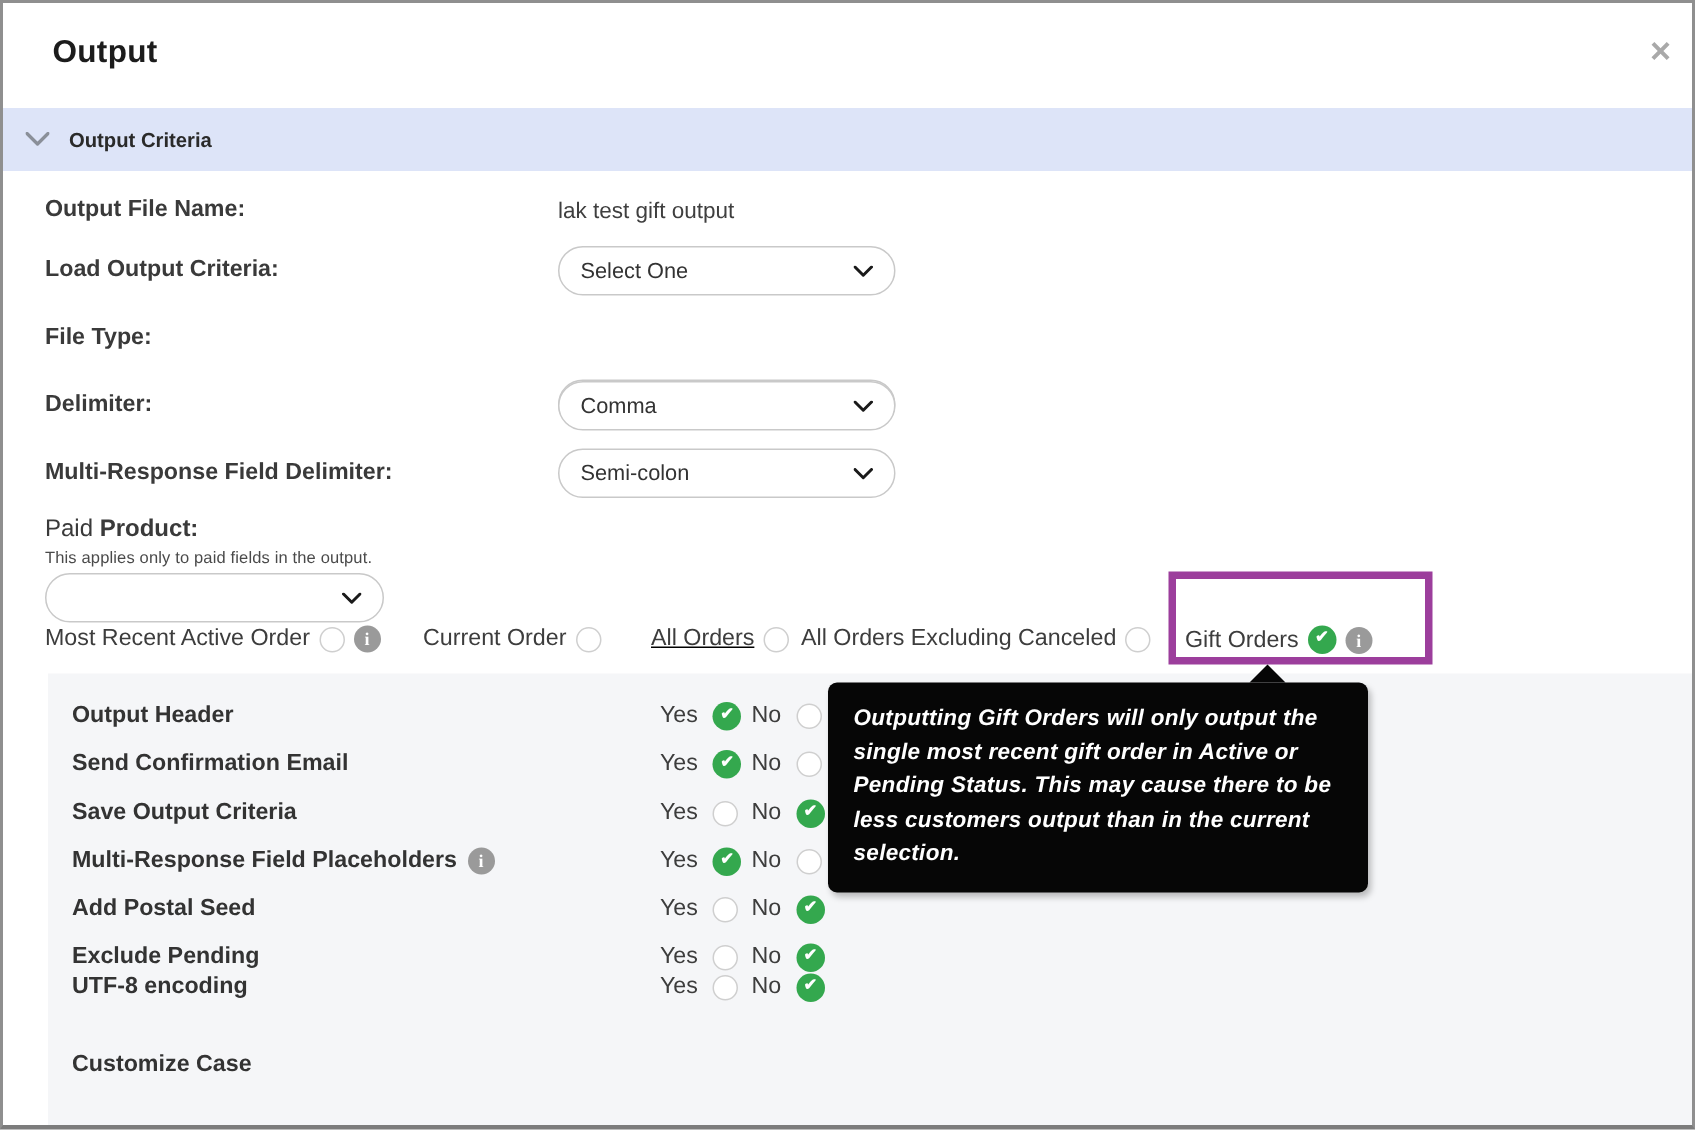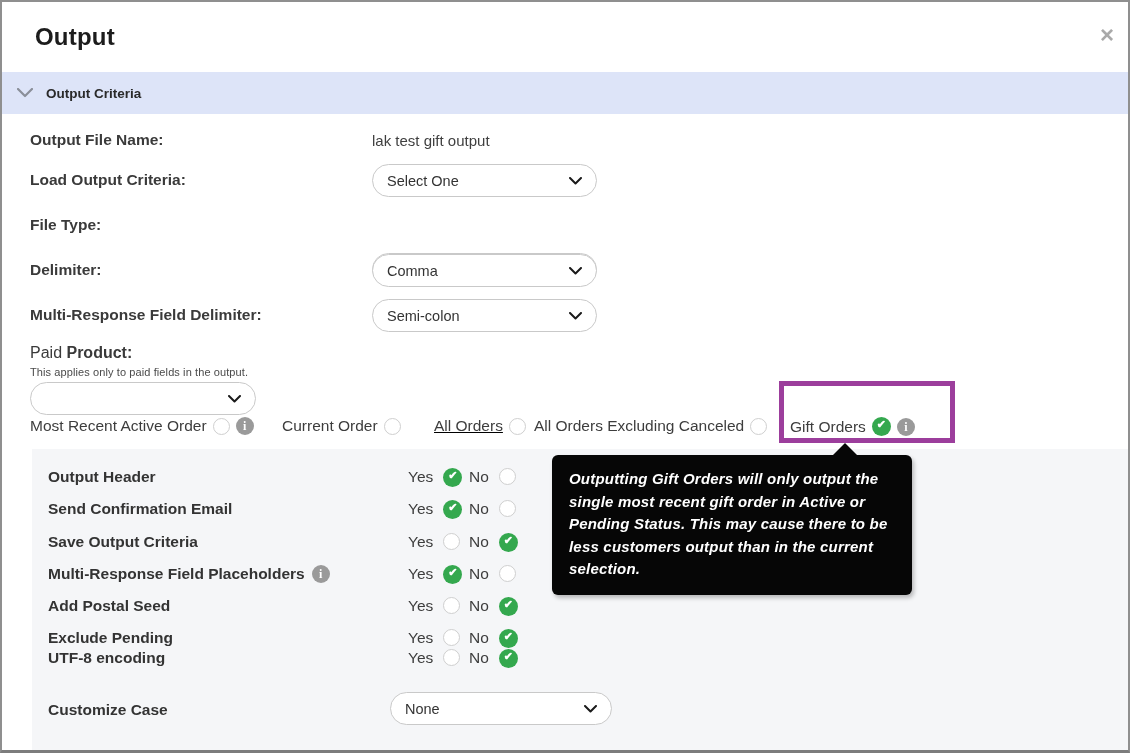--- a/index.html
+++ b/index.html
@@ -3,21 +3,21 @@
 <meta charset="utf-8">
 <style>
   * { margin:0; padding:0; box-sizing:border-box; }
   html,body { width:1130px; height:755px; background:#fff; font-family:"Liberation Sans", sans-serif; }
   .dialog { position:absolute; top:0; left:0; width:1130px; height:753px; background:#fff;
             border-top:2px solid #8f8f8f; border-left:2px solid #8f8f8f;
             border-right:2px solid #8f8f8f; border-bottom:3px solid #7c7c7c; overflow:hidden; }
 
   
   .dlg-header { position:relative; height:70px; background:#fff; }
-  .dlg-title { position:absolute; left:33px; top:21px; font-size:24px; font-weight:700; color:#1c1c1c; letter-spacing:.2px; }
+  .dlg-title { position:absolute; left:33px; top:21px; font-size:21px; font-weight:700; color:#1c1c1c; letter-spacing:.2px; }
   .close { position:absolute; right:14px; top:22px; font-size:24px; line-height:22px; font-weight:700; color:#a9a9a9; cursor:pointer; }
 
   
   .section-bar { position:absolute; top:70px; left:0; width:100%; height:42px; background:#dde4f8;
                  display:flex; align-items:center; cursor:pointer; }
   .section-bar .chev { margin-left:15px; }
   .section-bar .sec-title { margin-left:13px; font-size:13.5px; font-weight:700; color:#2a2a2a; }
 
   
   .content { position:absolute; top:112px; left:0; width:1130px; height:641px; }
@@ -49,21 +49,21 @@
   .opt-label { font-size:15.5px; color:#3d3d3d; }
 
   
   .hl-box { position:absolute; border:5px solid #9c3e9c; background:transparent; pointer-events:none; }
 
   
   .panel { position:absolute; left:30px; top:335px; width:1100px; height:301px; background:#f5f6f8; }
   .toggle-row { position:absolute; height:22px; display:flex; align-items:center; }
   .toggle-label { font-size:15.5px; font-weight:700; color:#333; white-space:nowrap; }
   .yn { font-size:15.5px; color:#3d3d3d; }
-  .yn-group { position:absolute; display:flex; gap:10px; }
+  .yn-group { position:absolute; display:flex; align-items:center; gap:10px;margin-left:32px; }
 
   
   .tooltip { position:absolute; left:550px; top:341px; width:360px; min-height:136px; background:#060606;
              border-radius:6px; padding:13px 17px 14px 17px; box-shadow:2px 3px 4px rgba(0,0,0,.25); }
   .tooltip .arrow { position:absolute; top:-12px; left:281px; width:0; height:0;
                     border-left:12px solid transparent; border-right:12px solid transparent;
                     border-bottom:12px solid #060606; }
   .tooltip-text { color:#fff; font-size:15px; font-style:italic; font-weight:600; line-height:22.5px; letter-spacing:.2px; }
 </style>
 </head>
@@ -237,26 +237,20 @@
             <span class="yn">Yes</span>
             <span class="radio"></span>
           </span>
         <span class="yn-group" style="left:421px;">
             <span class="yn">No</span>
             <span class="radio checked"></span>
           </span>
       </div>
 
       <div class="abs toggle-label" style="left:16px; top:252px;">Customize Case</div>
-      <div class="select" style="left:358px; top:243px; width:222px;">
-        <span class="select-text">None</span>
-        <svg width="13" height="8" viewBox="0 0 13 8">
-            <polyline points="1,1 6.5,6.5 12,1" fill="none" stroke="#1a1a1a" stroke-width="2" stroke-linecap="round" stroke-linejoin="round"></polyline>
-          </svg>
-      </div>
     </div>
 
     <div class="tooltip">
       <div class="arrow"></div>
       <div class="tooltip-text">Outputting Gift Orders will only output the single most recent gift order in Active or Pending Status. This may cause there to be less customers output than in the current selection.</div>
     </div>
 
   </div>
 </div>
 

